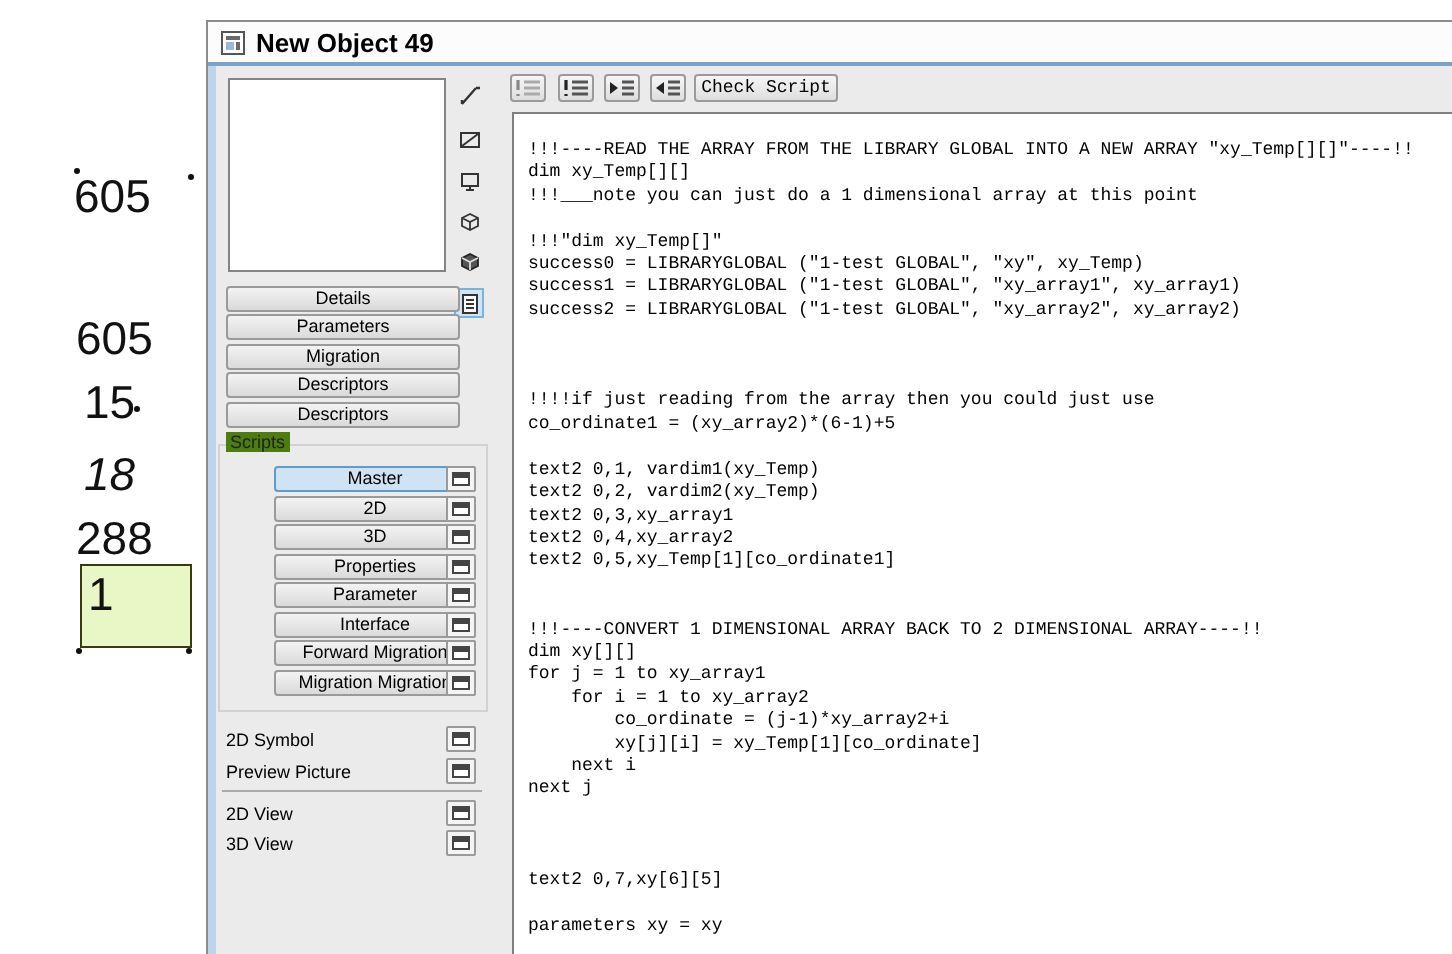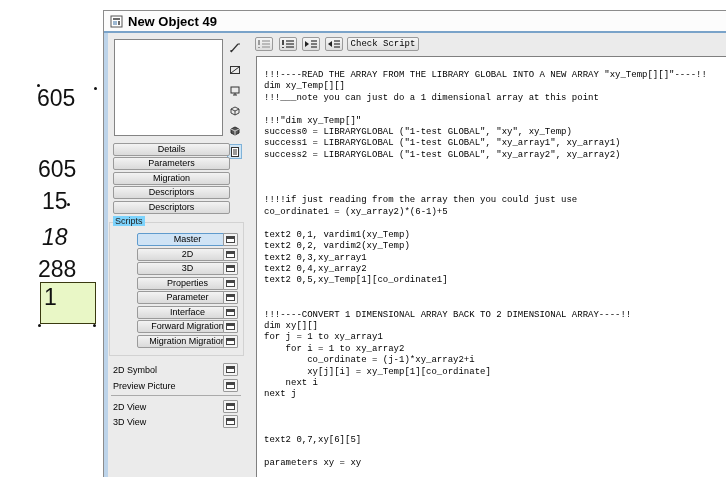--- a/index.html
+++ b/index.html
@@ -38,21 +38,21 @@
                  background:#ffffff; border:1px solid #848484; }
   .view-icon { position:absolute; left:123px; width:15px; height:15px;
                display:flex; align-items:center; justify-content:center; }
   .view-icon.sel { background:#cfe5f5; border:1px solid #7fb2d8; }
 
   .side-btn { position:absolute; left:9px; width:117px; height:13px;
               background:linear-gradient(#f3f3f3,#dadada); border:1px solid #9a9a9a;
               border-radius:2px; font-size:9px; color:#000; text-align:center;
               line-height:11px; cursor:default; font-family:"Liberation Sans",sans-serif; }
   .scripts-label { position:absolute; left:9px; top:205px; font-size:9px; color:#222;
-                   background:#7dd3fc; padding:0 2px; z-index:2; }
+                   background:#4d7c0f; padding:0 2px; z-index:2; }
   .scripts-group { position:absolute; left:5px; top:211px; width:135px; height:134px;
                    border:1px solid #d2d2d2; }
   .script-btn { position:absolute; left:13px; width:101px; height:13px;
                 background:linear-gradient(#f3f3f3,#dadada); border:1px solid #9a9a9a;
                 border-radius:2px; font-size:9px; text-align:center; line-height:11px;margin-left:20px; }
   .script-btn.sel { background:#cfe3f5; border:1.5px solid #5f9bcd; }
   .win-open { position:absolute; left:119px; width:15px; height:13px;
               background:#f4f4f4; border:1px solid #9a9a9a; border-radius:1px;
               display:flex; align-items:center; justify-content:center; }
   .win-glyph { width:9px; height:7px; border:1px solid #444; background:#fff; position:relative; }

